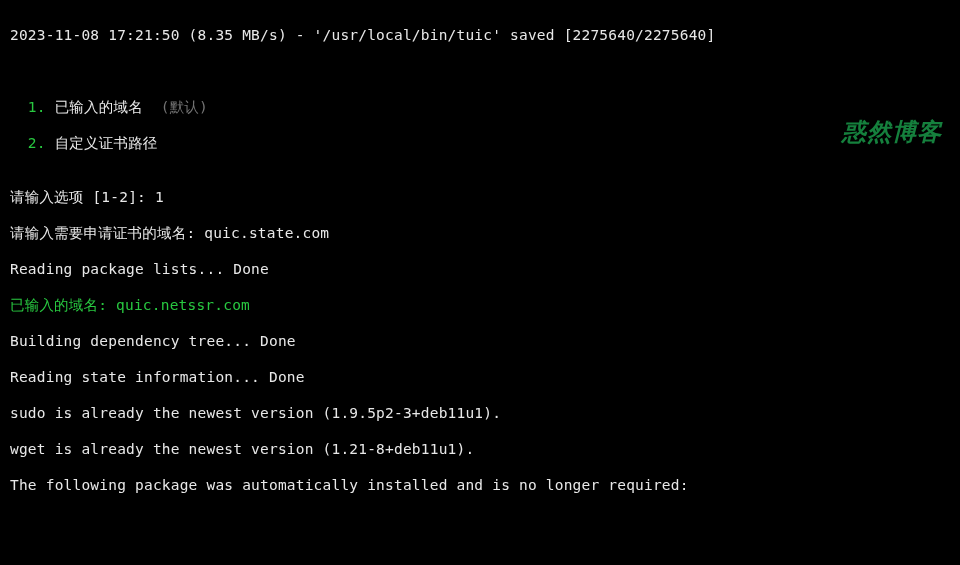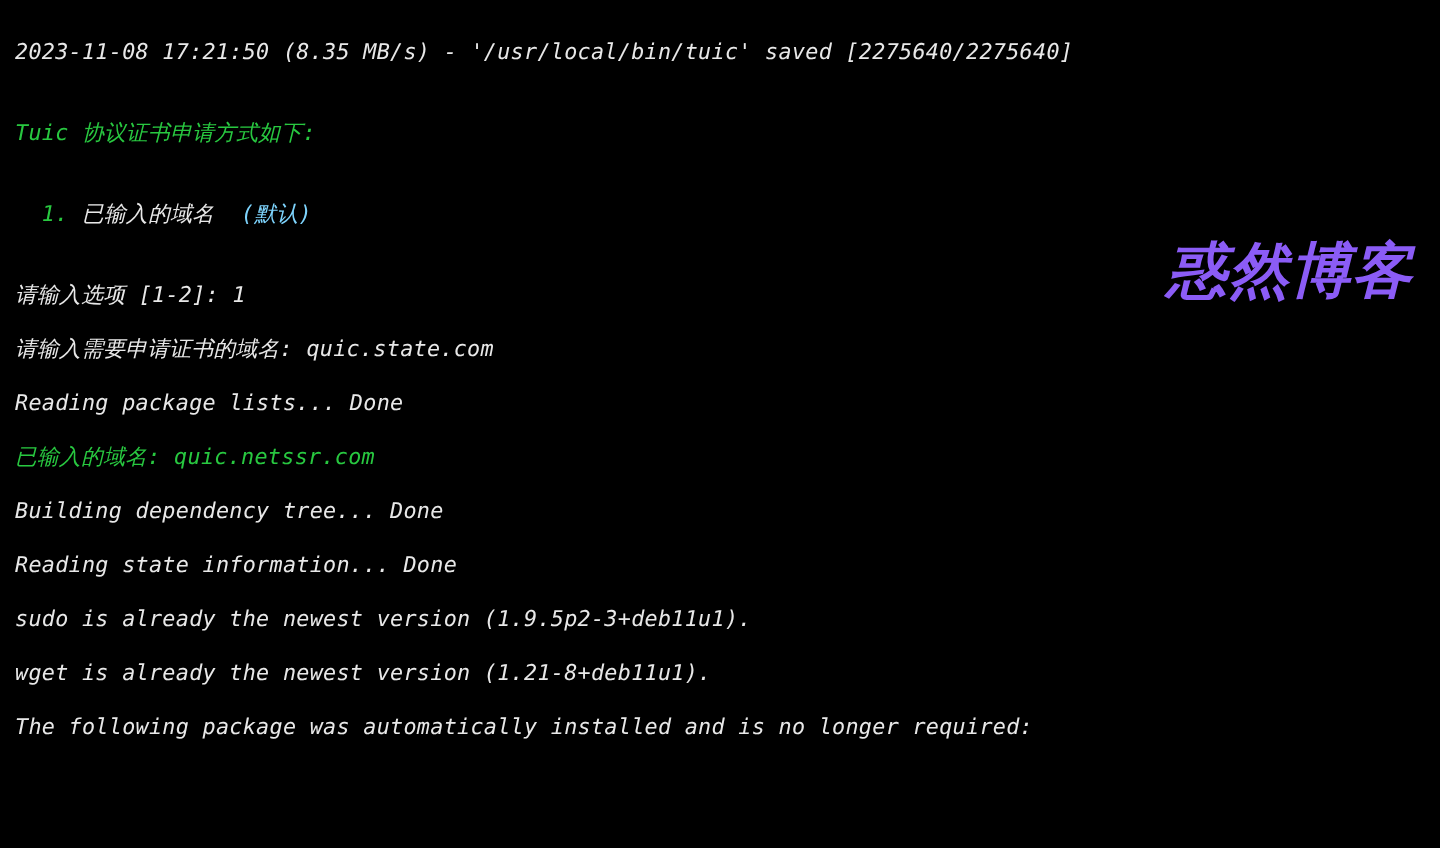--- a/index.html
+++ b/index.html
@@ -12,48 +12,47 @@
   }
   .terminal {
     font-family: "Consolas", "Menlo", "DejaVu Sans Mono", monospace;
     font-size: 14.5px;
     line-height: 18px;
     color: #e8e8e8;
     padding: 8px 10px;
     white-space: pre;
     letter-spacing: 0.2px;
   }
-  .line { white-space: pre; font-style: italic; }
+  .line { white-space: pre; }
   .green { color: #28c840; }
-  .yellow { color: #7dd3fc; }
+  .yellow { color: #737373; }
   .white { color: #e8e8e8; }
   .watermark {
     position: absolute;
     right: 18px;
     top: 116px;
-    color: #8b5cf6;
+    color: #15803d;
     font-family: "PingFang SC", "Microsoft YaHei", sans-serif;
     font-weight: 900;
     font-style: italic;
-    font-size: 40px;
+    font-size: 24px;
     letter-spacing: 1px;
     text-shadow: 0 0 3px rgba(0,0,0,0.9);
     pointer-events: none;
-    margin-top: 37px;
   }
 </style>
 </head>
 <body>
 
 <div class="terminal">
 <div class="line white">2023-11-08 17:21:50 (8.35 MB/s) - '/usr/local/bin/tuic' saved [2275640/2275640]</div>
 <div class="line"></div>
-<div class="line green">Tuic 协议证书申请方式如下:</div>
 <div class="line"></div>
 <div class="line"><span class="green">  1.</span><span class="white"> 已输入的域名  </span><span class="yellow">(默认)</span></div>
+<div class="line"><span class="green">  2.</span><span class="white"> 自定义证书路径</span></div>
 <div class="line"></div>
 <div class="line white">请输入选项 [1-2]: 1</div>
 <div class="line white">请输入需要申请证书的域名: quic.state.com</div>
 <div class="line white">Reading package lists... Done</div>
 <div class="line green">已输入的域名: quic.netssr.com</div>
 <div class="line white">Building dependency tree... Done</div>
 <div class="line white">Reading state information... Done</div>
 <div class="line white">sudo is already the newest version (1.9.5p2-3+deb11u1).</div>
 <div class="line white">wget is already the newest version (1.21-8+deb11u1).</div>
 <div class="line white">The following package was automatically installed and is no longer required:</div>

